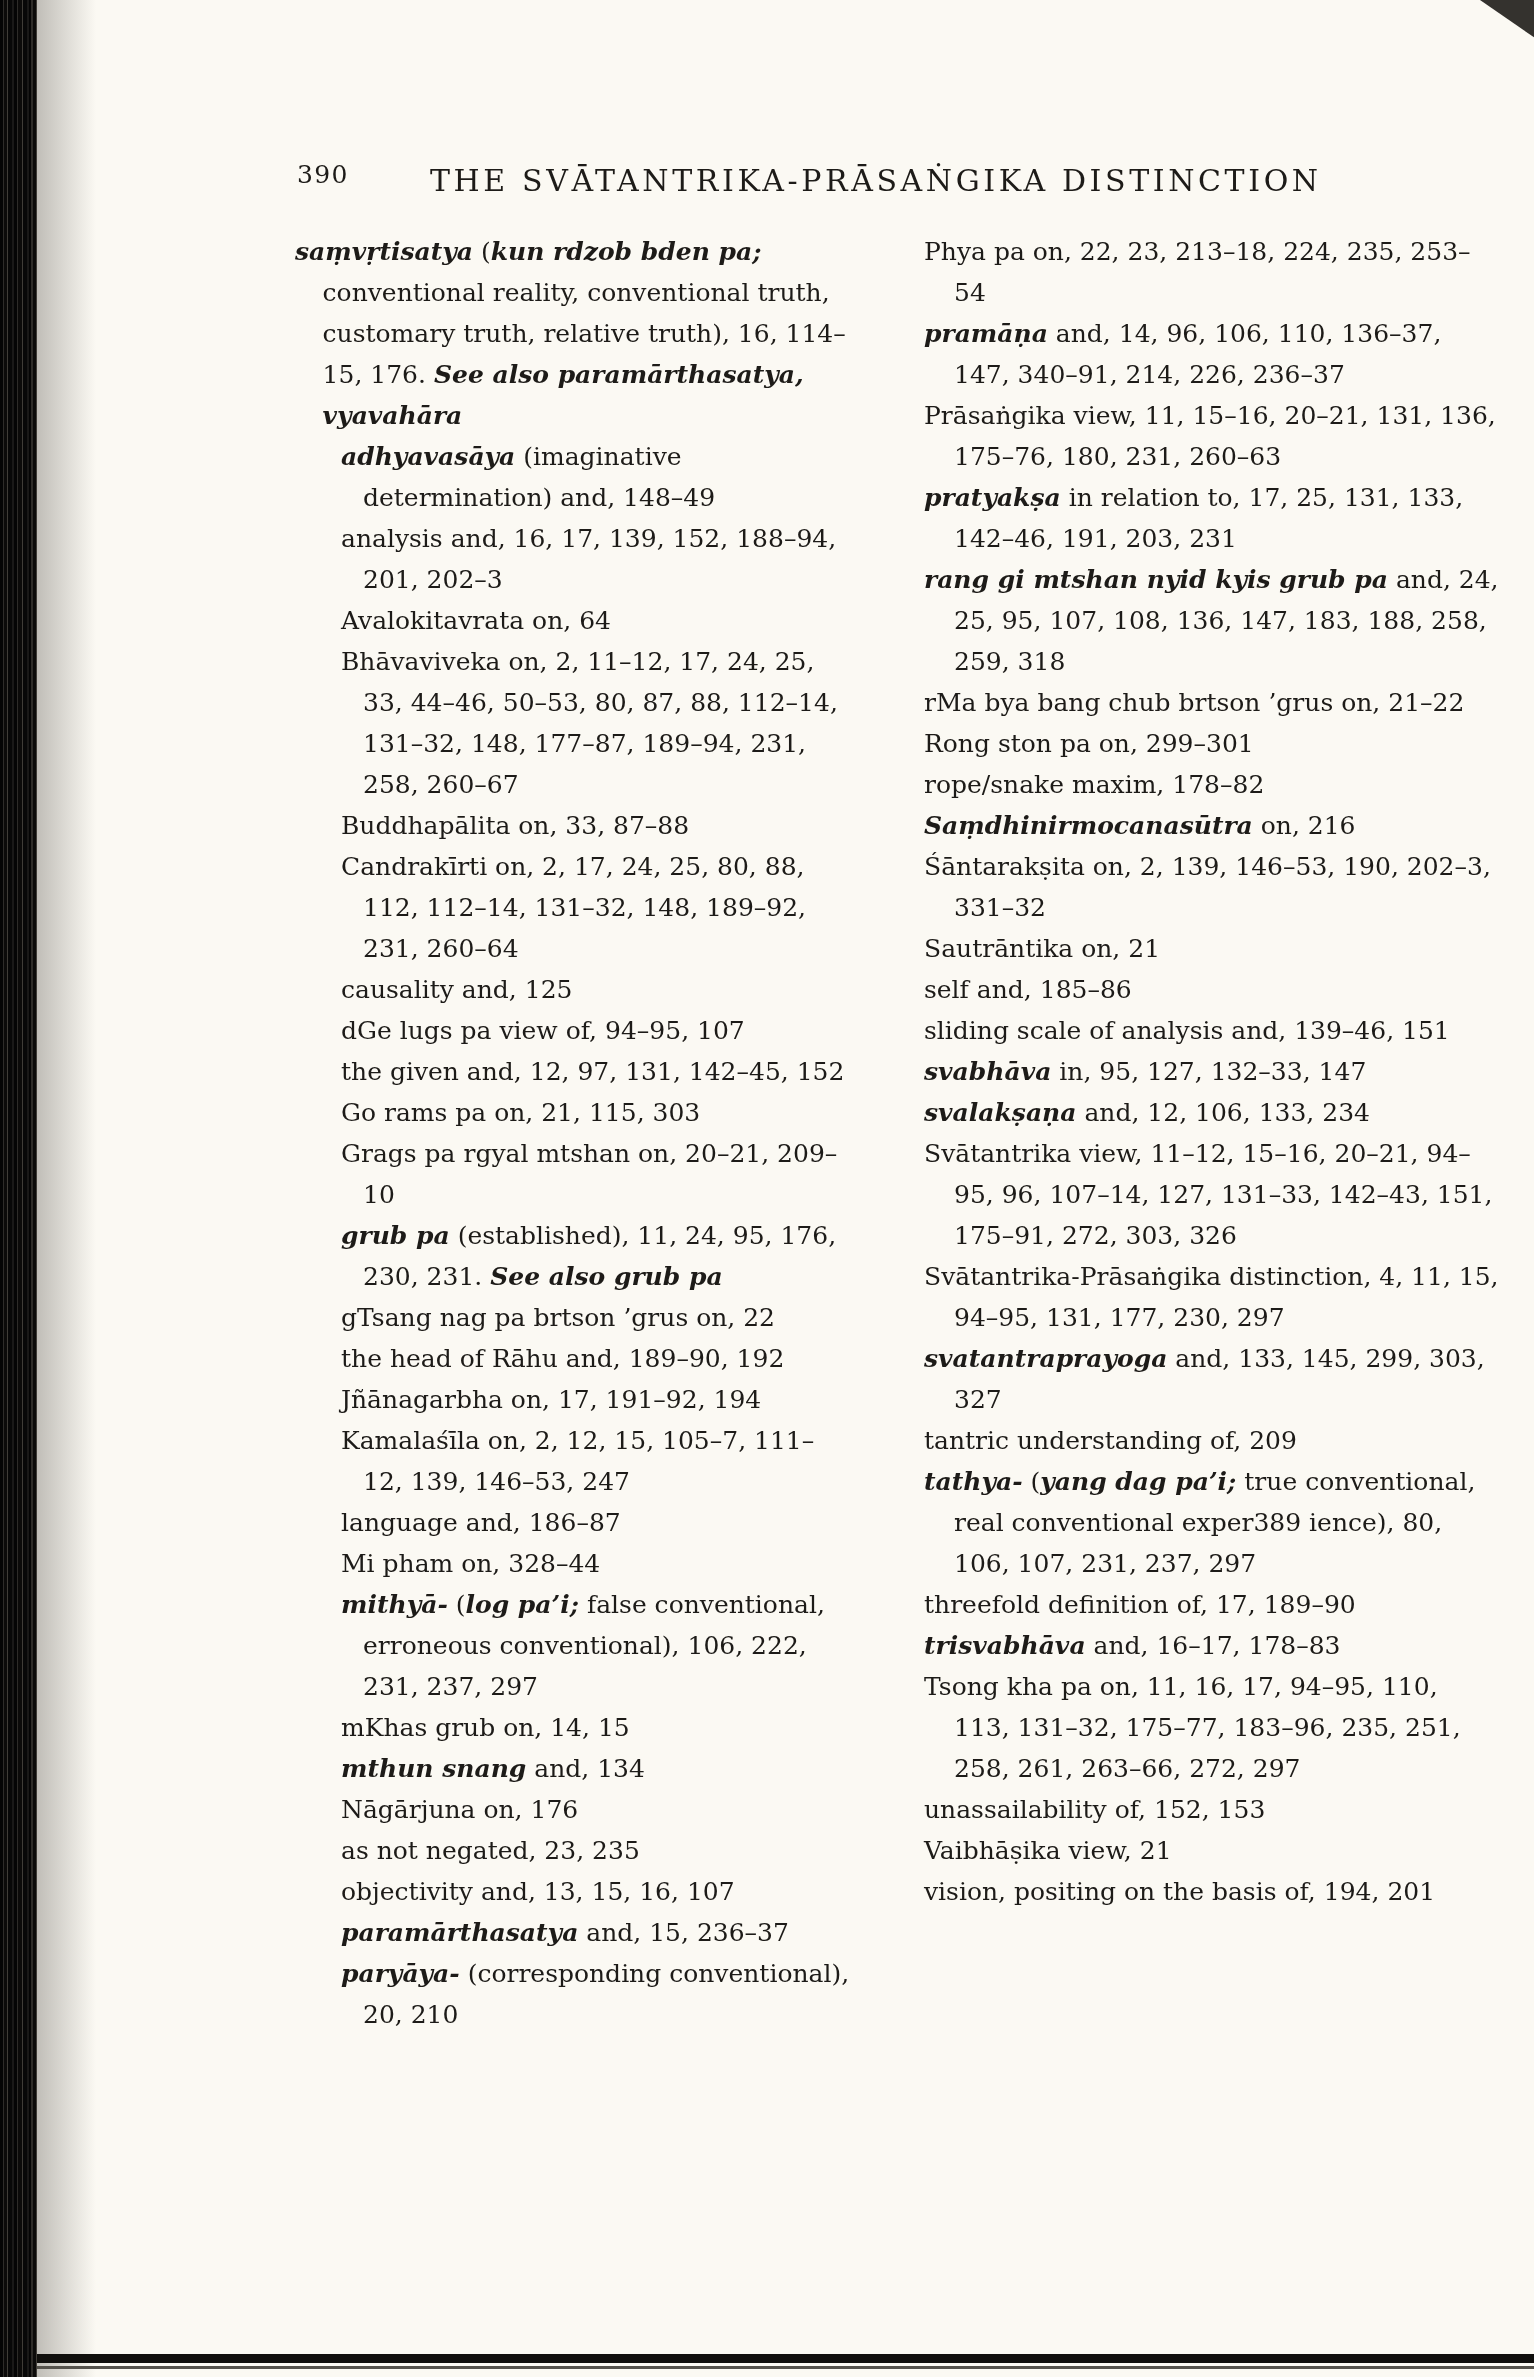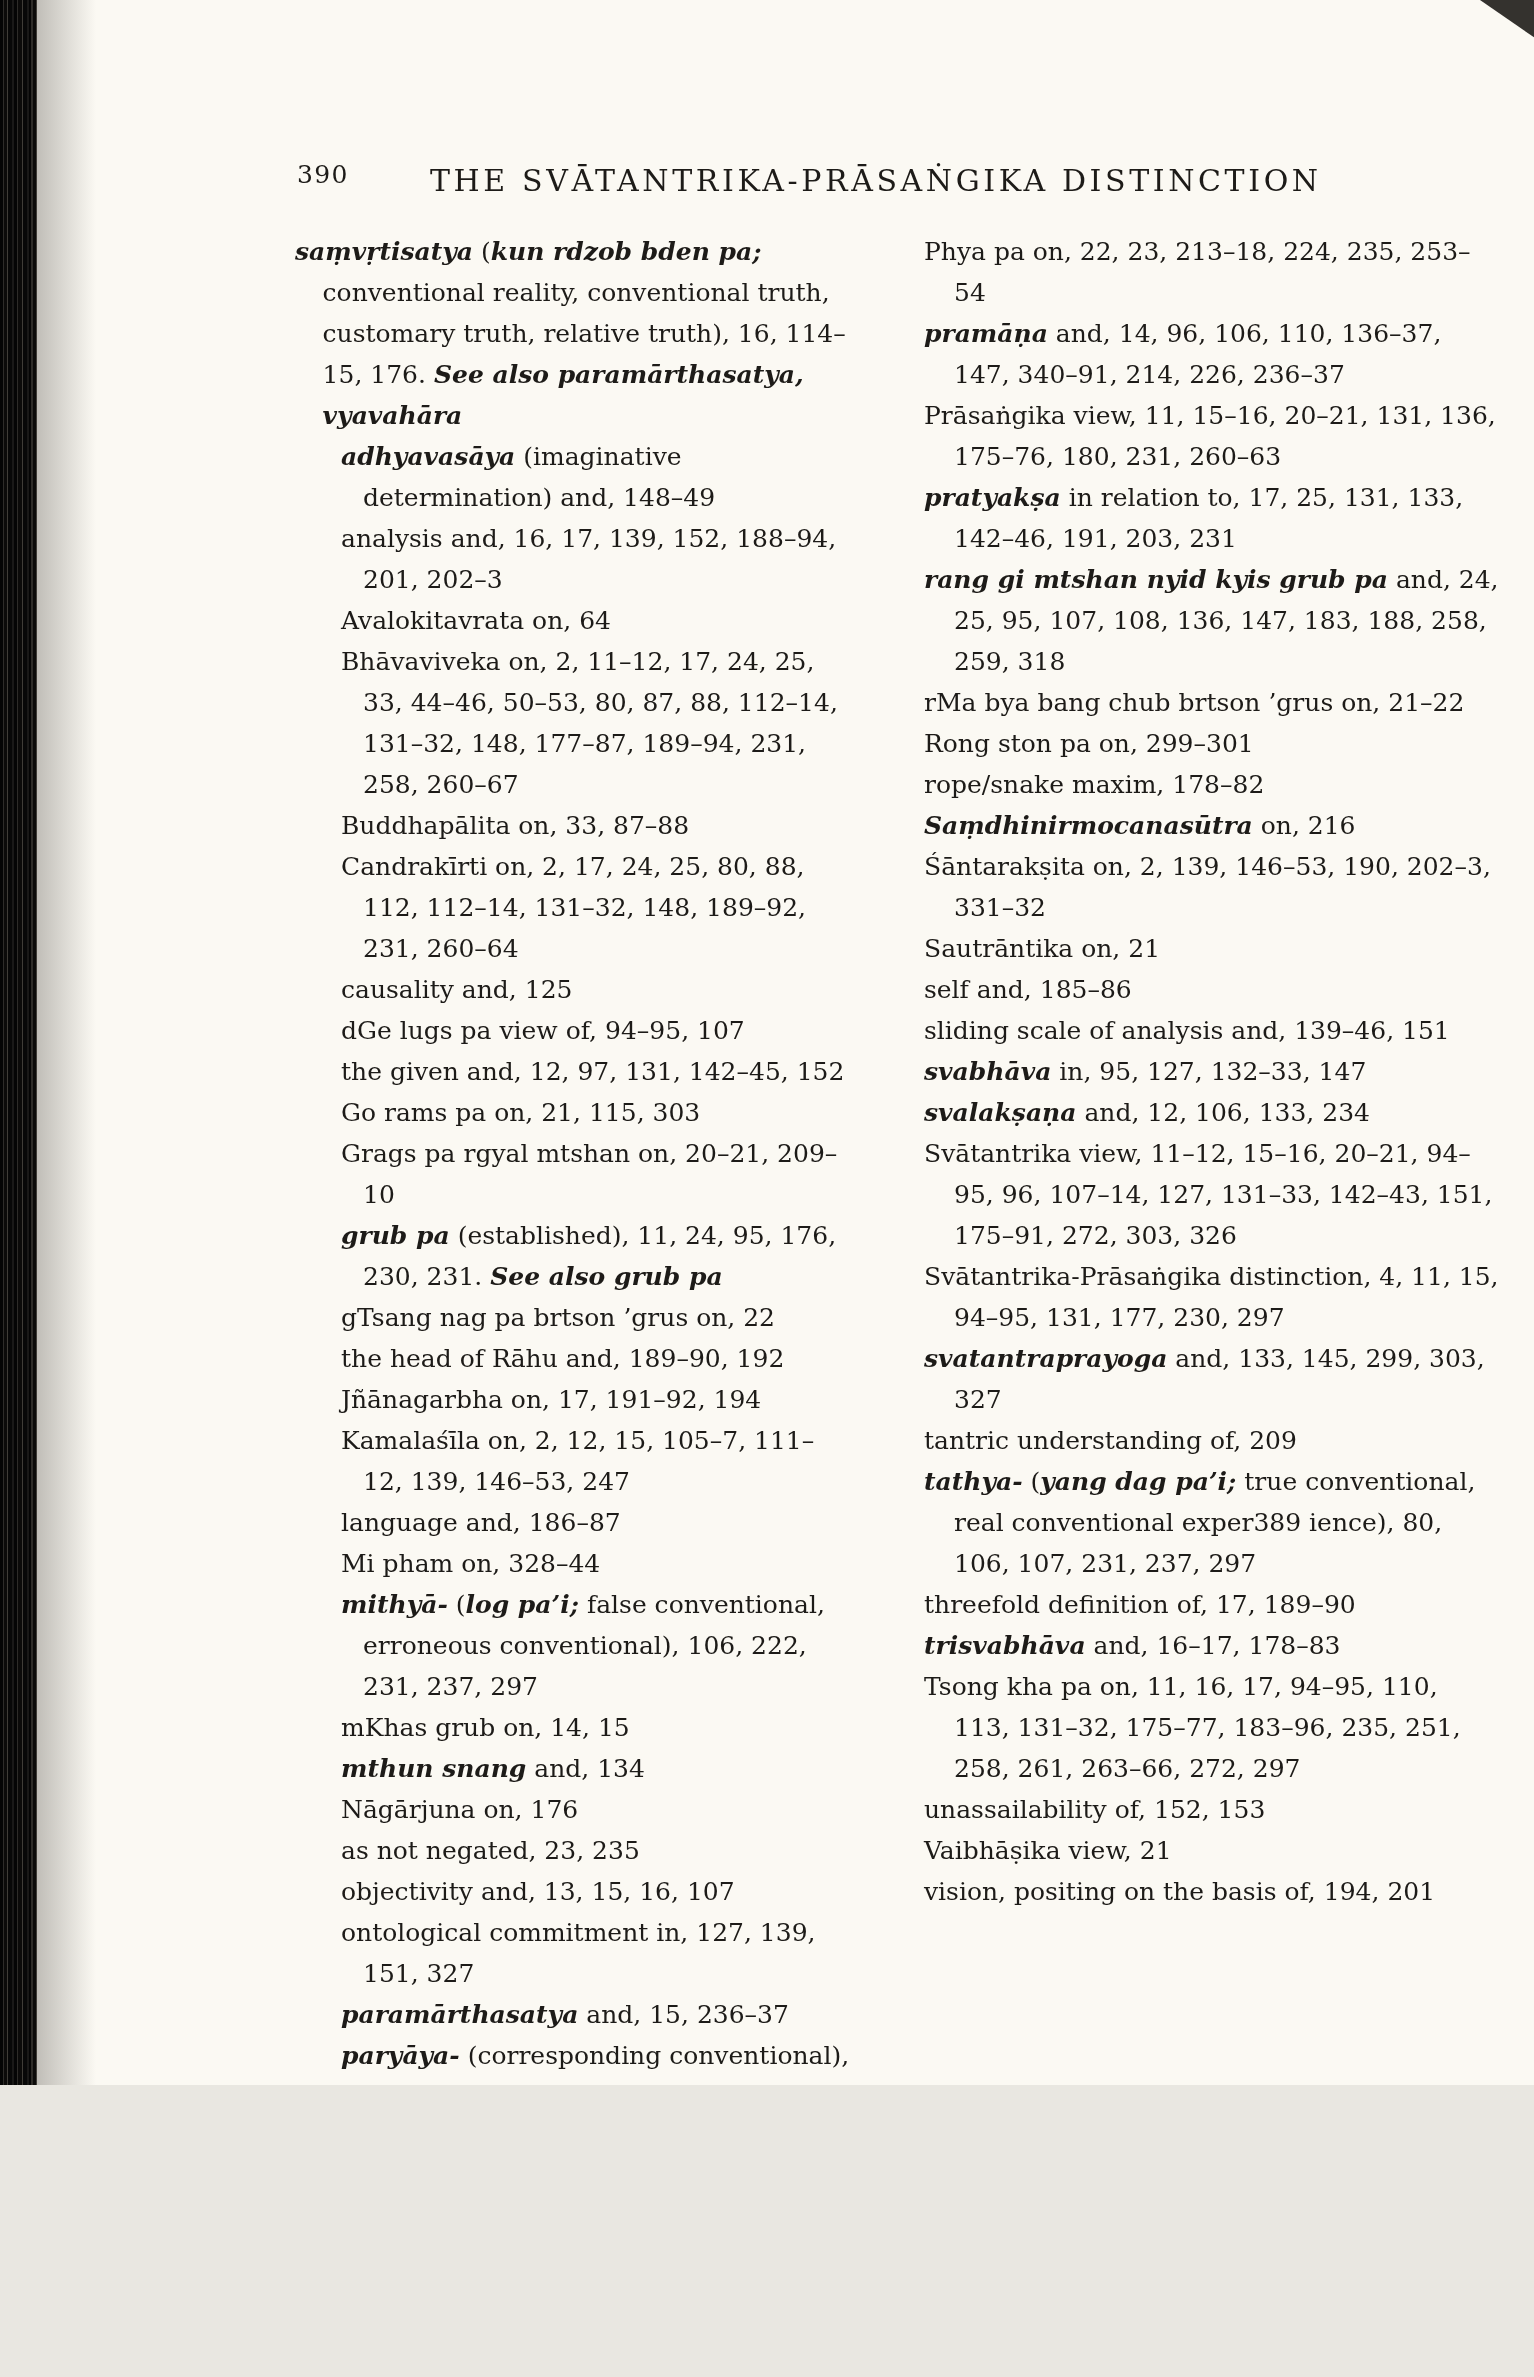--- a/index.html
+++ b/index.html
@@ -3,21 +3,21 @@
 <meta charset="utf-8">
 <style>
   html, body {
     margin: 0;
     padding: 0;
     background: #e9e7e1;
   }
   .page {
     position: relative;
     width: 1535px;
-    height: 2085px;
+    height: 2377px;
     background: #fbf9f3;
     font-family: "DejaVu Serif", "Liberation Serif", serif;
     color: #1d1b18;
     overflow: hidden;
   }
   
   .gutter-band {
     position: absolute;
     left: 0; top: 0;
     width: 37px; height: 100%;
@@ -114,21 +114,20 @@
       <div class="entry lvl1"><span>Jñānagarbha on, 17, 191–92, 194</span></div>
       <div class="entry lvl1"><span>Kamalaśīla on, 2, 12, 15, 105–7, 111–12, 139, 146–53, 247</span></div>
       <div class="entry lvl1"><span>language and, 186–87</span></div>
       <div class="entry lvl1"><span>Mi pham on, 328–44</span></div>
       <div class="entry lvl1"><i>mithyā-</i><span> (</span><i>log pa’i;</i><span> false conventional, erroneous conventional), 106, 222, 231, 237, 297</span></div>
       <div class="entry lvl1"><span>mKhas grub on, 14, 15</span></div>
       <div class="entry lvl1"><i>mthun snang</i><span> and, 134</span></div>
       <div class="entry lvl1"><span>Nāgārjuna on, 176</span></div>
       <div class="entry lvl1"><span>as not negated, 23, 235</span></div>
       <div class="entry lvl1"><span>objectivity and, 13, 15, 16, 107</span></div>
-      <div class="entry lvl1"><span>ontological commitment in, 127, 139, 151, 327</span></div>
       <div class="entry lvl1"><i>paramārthasatya</i><span> and, 15, 236–37</span></div>
       <div class="entry lvl1"><i>paryāya-</i><span> (corresponding conventional), 20, 210</span></div>
     </div>
   <div class="col col-right">
       <div class="entry lvl2"><span>Phya pa on, 22, 23, 213–18, 224, 235, 253–54</span></div>
       <div class="entry lvl2"><i>pramāṇa</i><span> and, 14, 96, 106, 110, 136–37, 147, 340–91, 214, 226, 236–37</span></div>
       <div class="entry lvl2"><span>Prāsaṅgika view, 11, 15–16, 20–21, 131, 136, 175–76, 180, 231, 260–63</span></div>
       <div class="entry lvl2"><i>pratyakṣa</i><span> in relation to, 17, 25, 131, 133, 142–46, 191, 203, 231</span></div>
       <div class="entry lvl2"><i>rang gi mtshan nyid kyis grub pa</i><span> and, 24, 25, 95, 107, 108, 136, 147, 183, 188, 258, 259, 318</span></div>
       <div class="entry lvl2"><span>rMa bya bang chub brtson ’grus on, 21–22</span></div>

